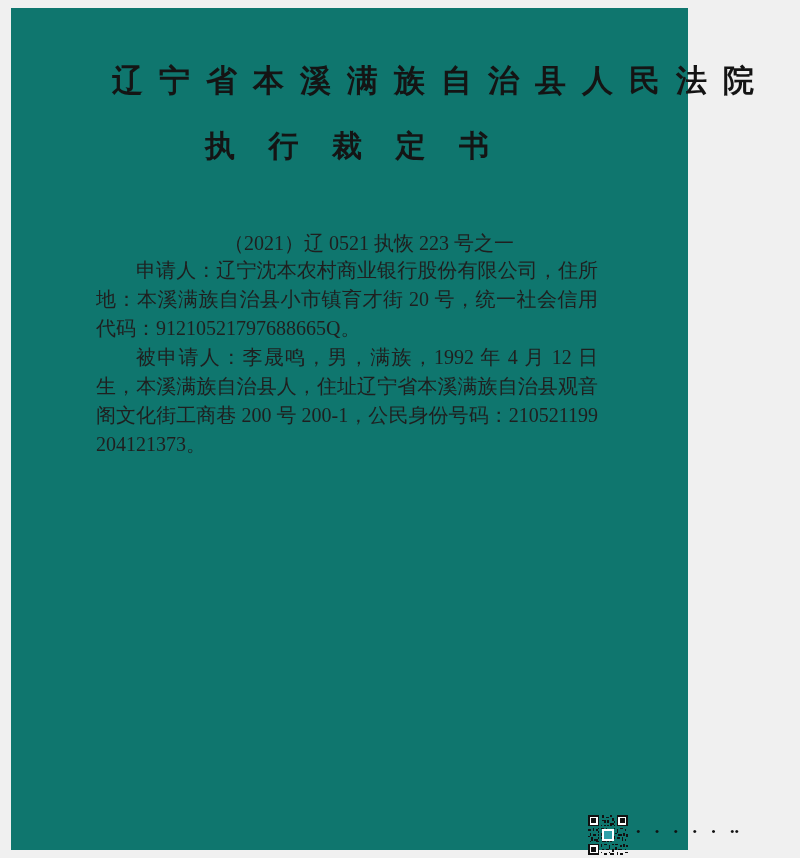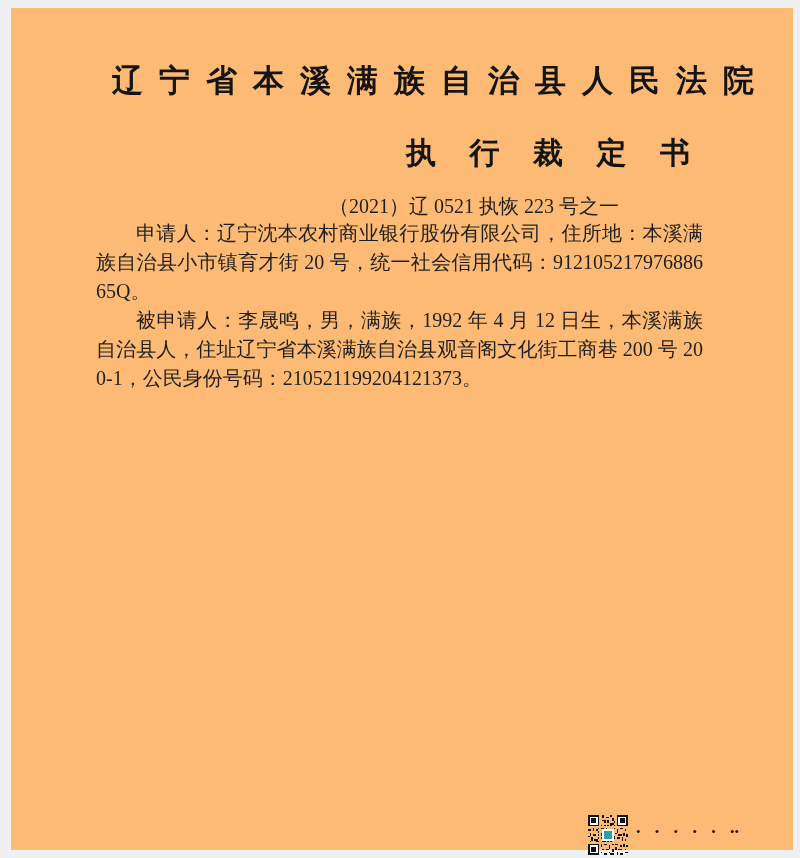--- a/index.html
+++ b/index.html
@@ -5,51 +5,51 @@
 <style>
   * { margin: 0; padding: 0; box-sizing: border-box; }
   html, body { width: 800px; height: 858px; overflow: hidden; }
   body {
     background: #f0f0f0;
     font-family: "Liberation Serif", "DejaVu Serif", serif;
   }
   .paper {
     position: absolute;
     left: 11px; top: 8px;
-    width: 782px; height: 842px;
-    background: #fdba74;
+    width: 677px; height: 842px;
+    background: #0f766e;
     color: #1f1f1f;
   }
   .content {
     padding: 0 90px 0 85px;
   }
   .court-name {
     margin-top: 54px;
     text-align: center;
     font-size: 31px;
     font-weight: bold;
     line-height: 38px;
     letter-spacing: 16px;
     padding-left: 16px; 
     color: #141414;
     white-space: nowrap;
   }
   .doc-title {
-    margin-top: 33px;
-    text-align: right;
+    margin-top: 26px;
+    text-align: center;
     font-size: 30px;
     font-weight: bold;
     line-height: 40px;
     letter-spacing: 13px;
     padding-left: 13px;
     color: #141414;
     white-space: nowrap;
   }
   .case-number {
-    margin-top: 20px;
+    margin-top: 64px;
     text-align: right;
     padding-right: 84px;
     font-size: 20px;
     line-height: 26px;
   }
   .body-text {
     font-size: 20px;
     line-height: 29px;
     text-align: justify;
   }

